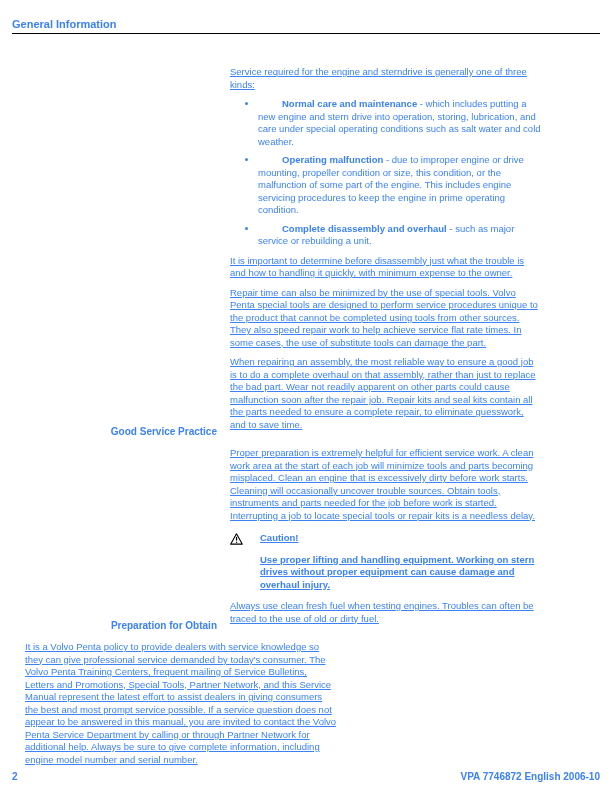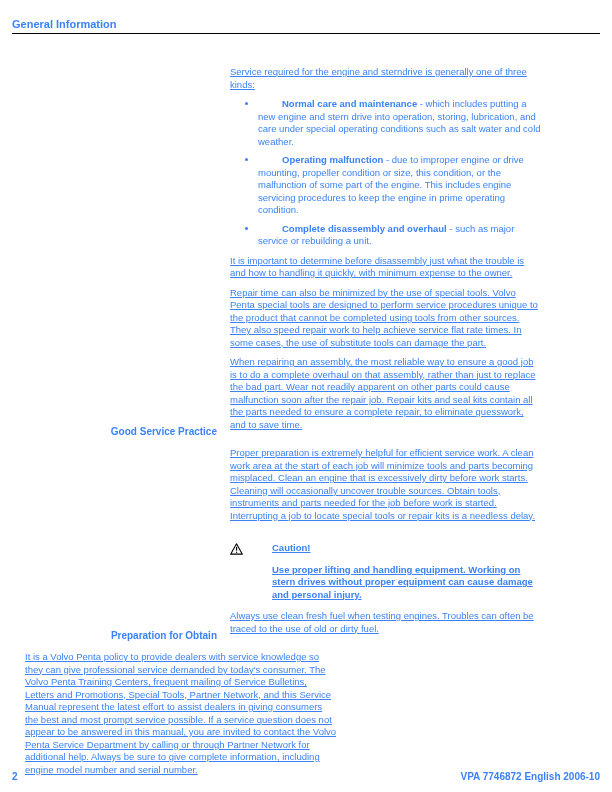--- a/index.html
+++ b/index.html
@@ -66,22 +66,21 @@
     padding-left: 28px;
     list-style-type: disc;
   }
   ul.bullets li {
     margin-bottom: 6px;
   }
   .bold { font-weight: bold; padding-left: 24px; }
   
   .caution {
     display: flex;
-    margin: 20px 0 9px 0;
-    gap: 12px;
+    margin: 10px 0 9px 0;
   }
   .caution-icon-wrap {
     width: 30px;
     flex-shrink: 0;
     padding-top: 1px;
   }
   .caution-text .caution-title {
     font-weight: bold;
     margin: 0 0 9px 0;
   }
@@ -136,21 +135,21 @@
         <div class="caution">
           <div class="caution-icon-wrap">
             <svg width="13" height="12" viewBox="0 0 24 22" aria-hidden="true">
               <path d="M12 1.5 L22.8 20.5 L1.2 20.5 Z" fill="none" stroke="#000000" stroke-width="2" stroke-linejoin="round"></path>
               <rect x="11" y="7" width="2.2" height="7" fill="#000000"></rect>
               <rect x="11" y="16" width="2.2" height="2.2" fill="#000000"></rect>
             </svg>
           </div>
           <div class="caution-text">
             <p class="caution-title">Caution!</p>
-            <p class="caution-body">Use proper lifting and handling equipment. Working on stern drives without proper equipment can cause damage and personal injury.</p>
+            <p class="caution-body">Use proper lifting and handling equipment. Working on stern drives without proper equipment can cause damage and overhaul injury.</p>
           </div>
         </div>
 
         <p>Always use clean fresh fuel when testing engines. Troubles can often be traced to the use of old or dirty fuel.</p>
       </div>
     </div>
 
     <div class="section">
       <div class="section-body">
         <p>It is a Volvo Penta policy to provide dealers with service knowledge so they can give professional service demanded by today's consumer. The Volvo Penta Training Centers, frequent mailing of Service Bulletins, Letters and Promotions, Special Tools, Partner Network, and this Service Manual represent the latest effort to assist dealers in giving consumers the best and most prompt service possible. If a service question does not appear to be answered in this manual, you are invited to contact the Volvo Penta Service Department by calling or through Partner Network for additional help. Always be sure to give complete information, including engine model number and serial number.</p>

